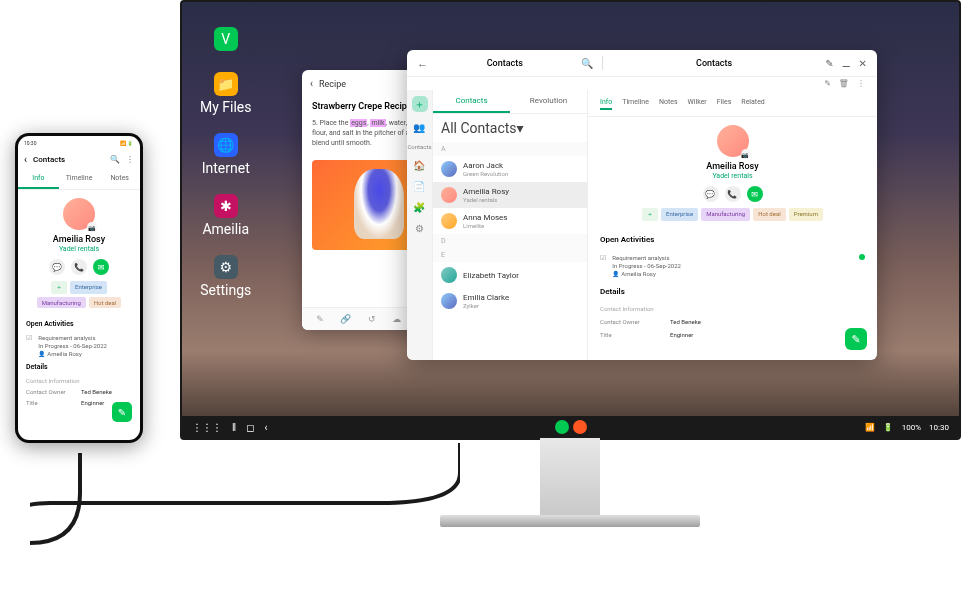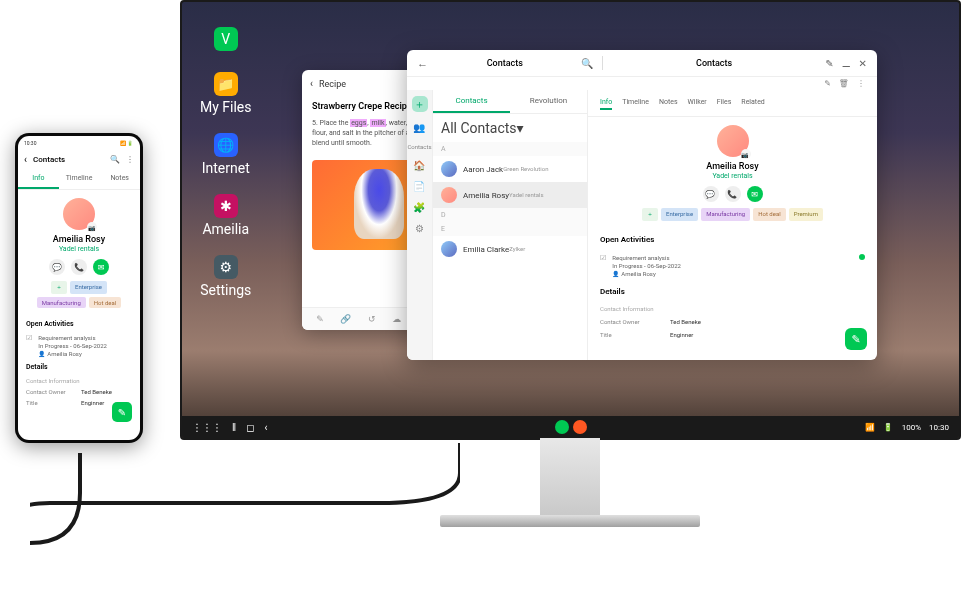--- a/index.html
+++ b/index.html
@@ -50,21 +50,21 @@
 .filter{font-size:14px;padding:6px 8px;display:flex;justify-content:flex-start;color:#444;cursor:pointer}
 .section-letter{font-size:7px;color:#aaa;padding:3px 8px;background:#fafafa}
 .contact-row{display:flex;align-items:center;gap:6px;padding:5px 8px;cursor:pointer}
 .contact-row.selected{background:#ededed}
 .avatar{width:16px;height:16px;border-radius:50%;background:linear-gradient(135deg,#ffb199,#ff8a80);flex-shrink:0}
 .av1{background:linear-gradient(135deg,#90caf9,#5c6bc0)}
 .av2{background:linear-gradient(135deg,#a5d6a7,#66bb6a)}
 .av3{background:linear-gradient(135deg,#ffcc80,#ffa726)}
 .av4{background:linear-gradient(135deg,#ce93d8,#ab47bc)}
 .av5{background:linear-gradient(135deg,#80cbc4,#26a69a)}
-.contact-info{display:flex;}
+.contact-info{display:flex;flex-direction:column}
 .cname{font-size:8px;color:#333}
 .csub{font-size:6px;color:#999}
 
 .right-pane{flex:1;display:flex;flex-direction:column;padding:0;overflow:hidden}
 .detail-tabs{display:flex;gap:10px;font-size:7px;padding:6px 12px;border-bottom:1px solid #eee}
 .dtab{cursor:pointer;color:#666;padding:2px 0}
 .dtab.active{color:#00a86b;border-bottom:2px solid #00a86b}
 .profile{display:flex;flex-direction:column;align-items:center;padding:8px}
 .big-avatar{width:32px;height:32px;border-radius:50%;background:linear-gradient(135deg,#ffb199,#ff8a80);position:relative}
 .cam-badge{position:absolute;right:-2px;bottom:-2px;width:10px;height:10px;background:#f5f5f5;border-radius:50%;font-size:6px;display:flex;align-items:center;justify-content:center}
@@ -208,22 +208,36 @@
               <span class="csub">Green Revolution</span>
             </div>
           </div>
         <div class="contact-row selected">
             <div class="avatar"></div>
             <div class="contact-info">
               <span class="cname">Ameilia Rosy</span>
               <span class="csub">Yadel rentals</span>
             </div>
           </div>
+        <div class="contact-row">
+            <div class="avatar av3"></div>
+            <div class="contact-info">
+              <span class="cname">Anna Moses</span>
+              <span class="csub">Limelite</span>
+            </div>
+          </div>
         <div class="section-letter">D</div>
         <div class="section-letter">E</div>
+        <div class="contact-row">
+            <div class="avatar av5"></div>
+            <div class="contact-info">
+              <span class="cname">Elizabeth Taylor</span>
+              <span class="csub"></span>
+            </div>
+          </div>
         <div class="contact-row">
             <div class="avatar av1"></div>
             <div class="contact-info">
               <span class="cname">Emilia Clarke</span>
               <span class="csub">Zylker</span>
             </div>
           </div>
       </div>
 
       <div class="right-pane">

